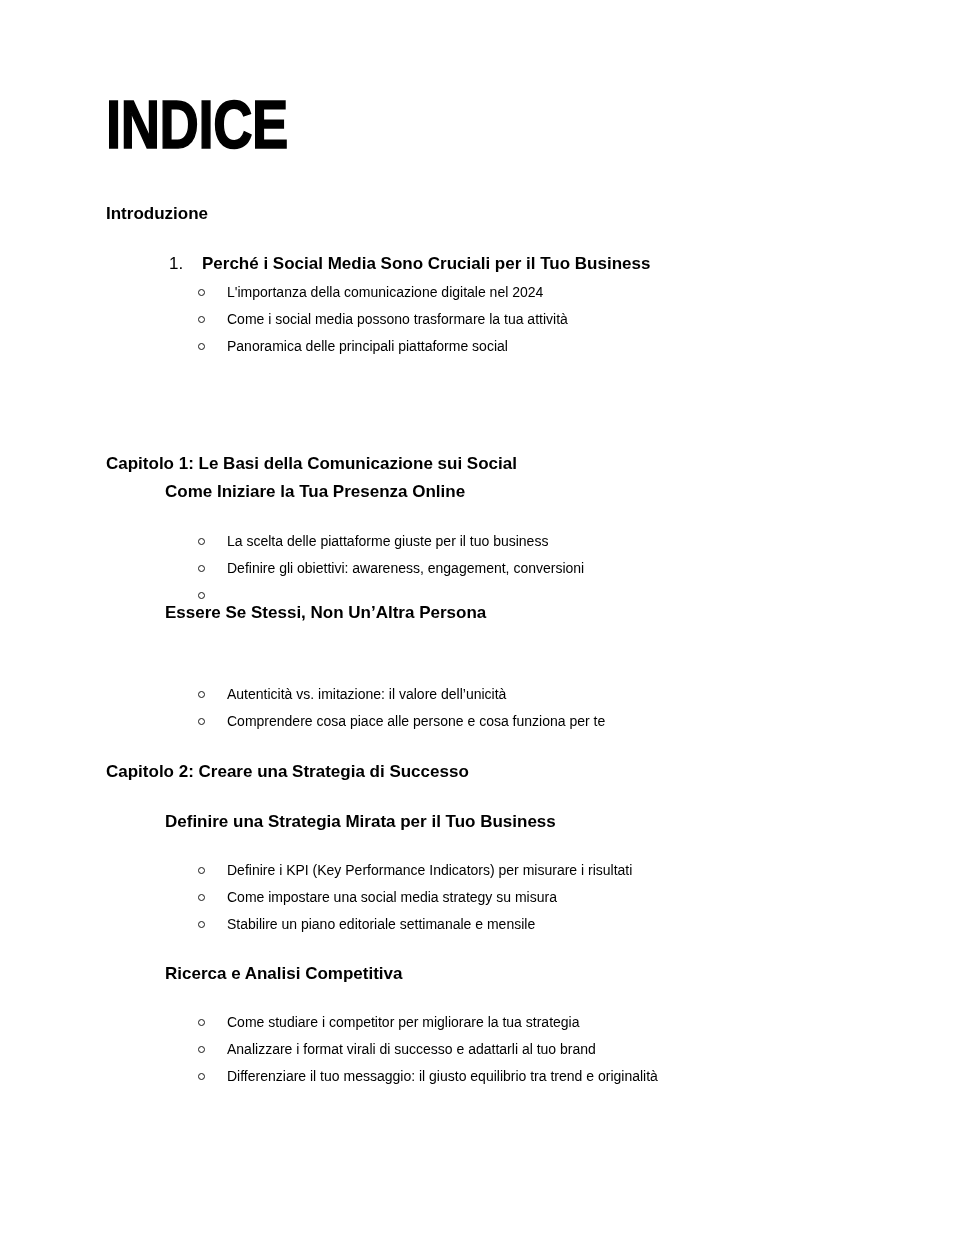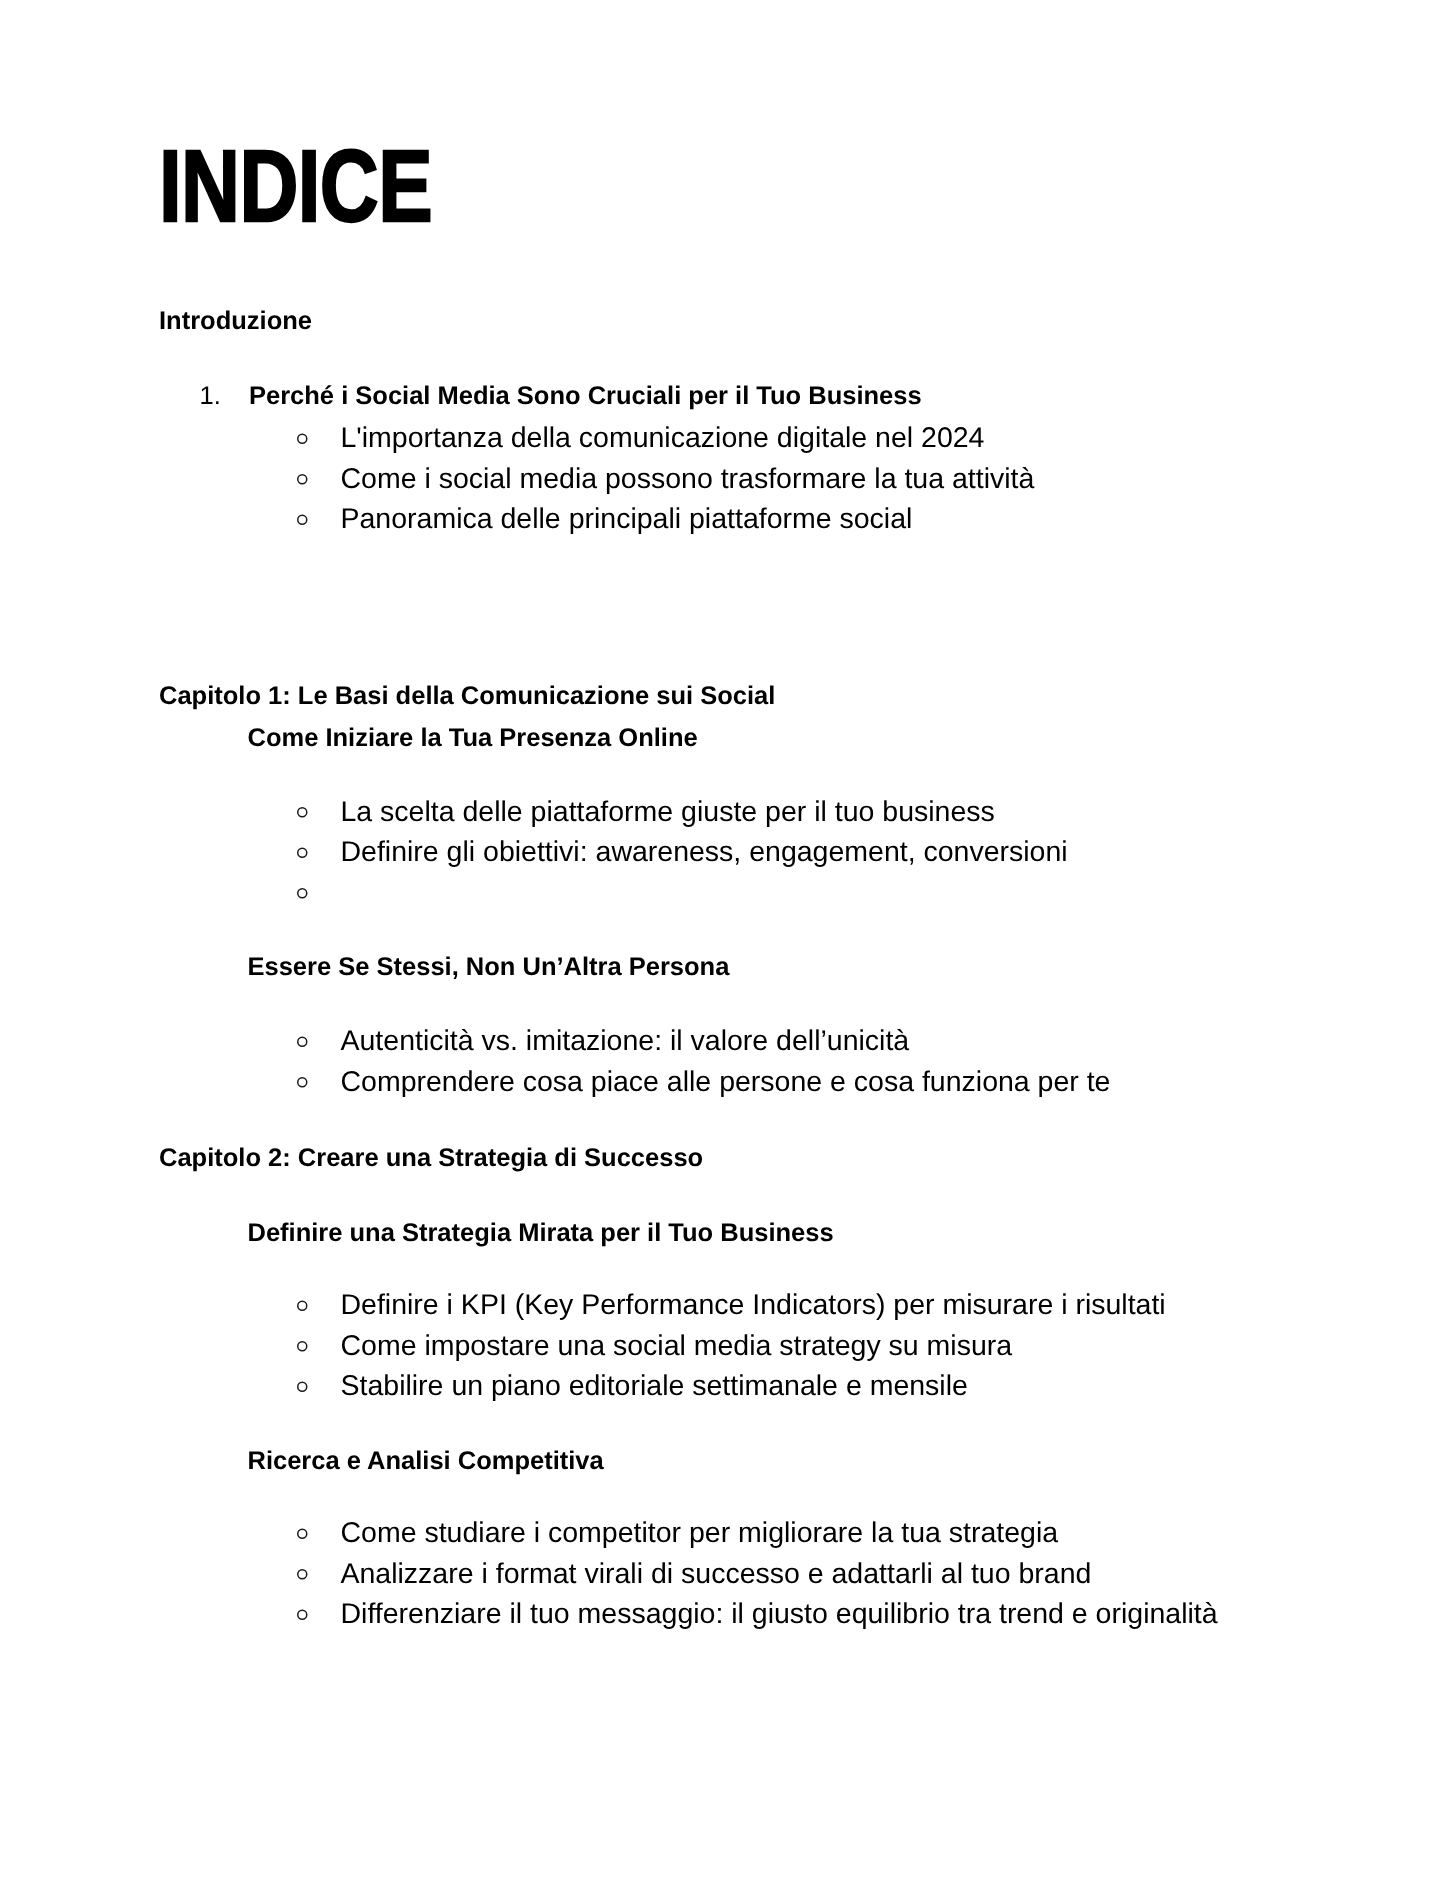--- a/index.html
+++ b/index.html
@@ -84,21 +84,21 @@
   .bullets {
     position: absolute;
     left: 198px;
     margin: 0;
     padding: 0;
     list-style: none;
   }
   .bullets li {
     position: relative;
     padding-left: 29px;
-    font-size: 19px;
+    font-size: 14px;
     line-height: 27px;
     font-weight: 400;
     white-space: nowrap;
   }
   .bullets li .ring {
     position: absolute;
     left: 0;
     top: 10px;
     width: 7px;
     height: 7px;
@@ -112,21 +112,21 @@
 <body>
 
 <div class="page">
 
   <h1 class="doc-title">INDICE</h1>
 
   <div class="content">
 
     <div class="sec-head" style="top:203px;">Introduzione</div>
 
-    <div class="num-item" style="top:253px;">
+    <div class="num-item" style="top:253px;margin-left:36px;">
       <span class="num-marker">1.</span><span class="num-text">Perché i Social Media Sono Cruciali per il Tuo Business</span>
     </div>
 
     <ul class="bullets" style="top:279px;">
       <li>
         <span class="ring"></span>
         <span>L'importanza della comunicazione digitale nel 2024</span>
       </li>
       <li>
         <span class="ring"></span>
@@ -149,21 +149,21 @@
       </li>
       <li>
         <span class="ring"></span>
         <span>Definire gli obiettivi: awareness, engagement, conversioni</span>
       </li>
       <li>
         <span class="ring"></span>
       </li>
     </ul>
 
-    <div class="sub-head" style="top:634px;">Essere Se Stessi, Non Un’Altra Persona</div>
+    <div class="sub-head" style="top:602px;">Essere Se Stessi, Non Un’Altra Persona</div>
 
     <ul class="bullets" style="top:681px;">
       <li>
         <span class="ring"></span>
         <span>Autenticità vs. imitazione: il valore dell’unicità</span>
       </li>
       <li>
         <span class="ring"></span>
         <span>Comprendere cosa piace alle persone e cosa funziona per te</span>
       </li>

